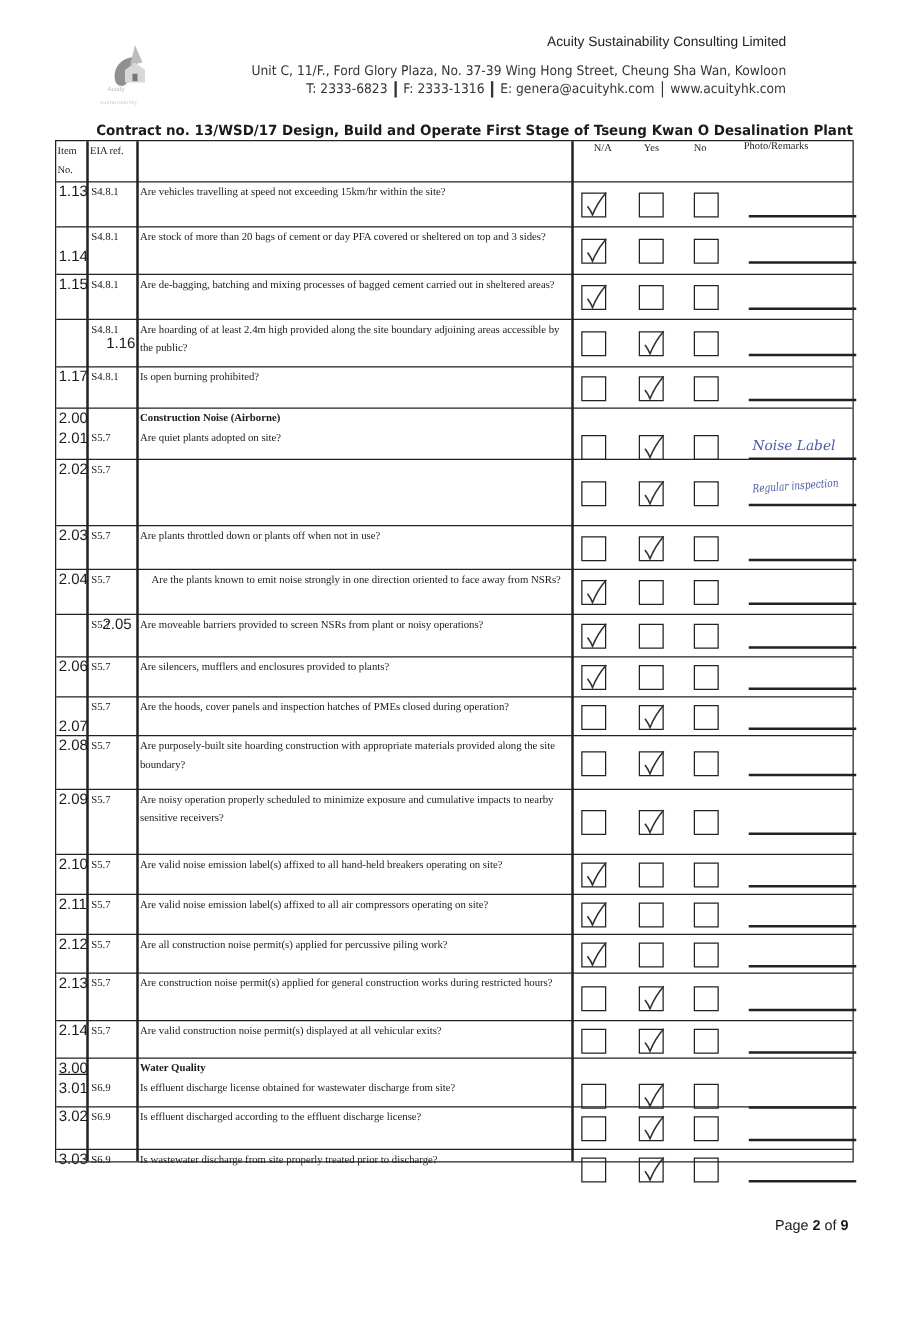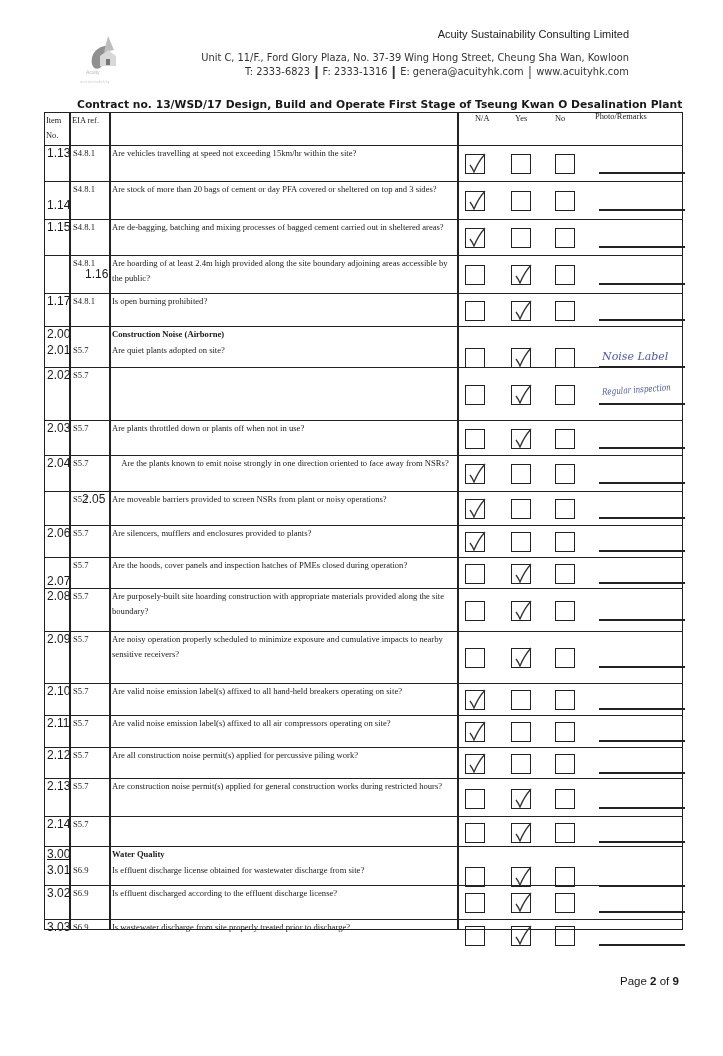--- a/index.html
+++ b/index.html
@@ -297,20 +297,21 @@
         <svg class="tick" viewBox="0 0 18 22">
           <path d="M2 13 Q5 17 6 20 Q10 10 17 2" fill="none" stroke="#333" stroke-width="1.3"></path>
         </svg>
       </div>
       <div class="box" style="left: 510px; top: 10px;"></div>
       <div class="remark-line" style="top: 28px;"></div>
     </div>
     <div class="row" style="top: 703px; height: 30px;">
       <div class="cell c-item" style="top: 0px;">2.14</div>
       <div class="cell c-ref" style="top: 0px;">S5.7</div>
+      <div class="cell c-q" style="top: 0px;">Are valid construction noise permit(s) displayed at all vehicular exits?</div>
       <div class="box" style="left: 420px; top: 6px;"></div>
       <div class="box" aria-checked="true" style="left: 466px; top: 6px;">
         <svg class="tick" viewBox="0 0 18 22">
           <path d="M2 13 Q5 17 6 20 Q10 10 17 2" fill="none" stroke="#333" stroke-width="1.3"></path>
         </svg>
       </div>
       <div class="box" style="left: 510px; top: 6px;"></div>
       <div class="remark-line" style="top: 24px;"></div>
     </div>
     <div class="row" style="top: 733px; height: 39px;">

